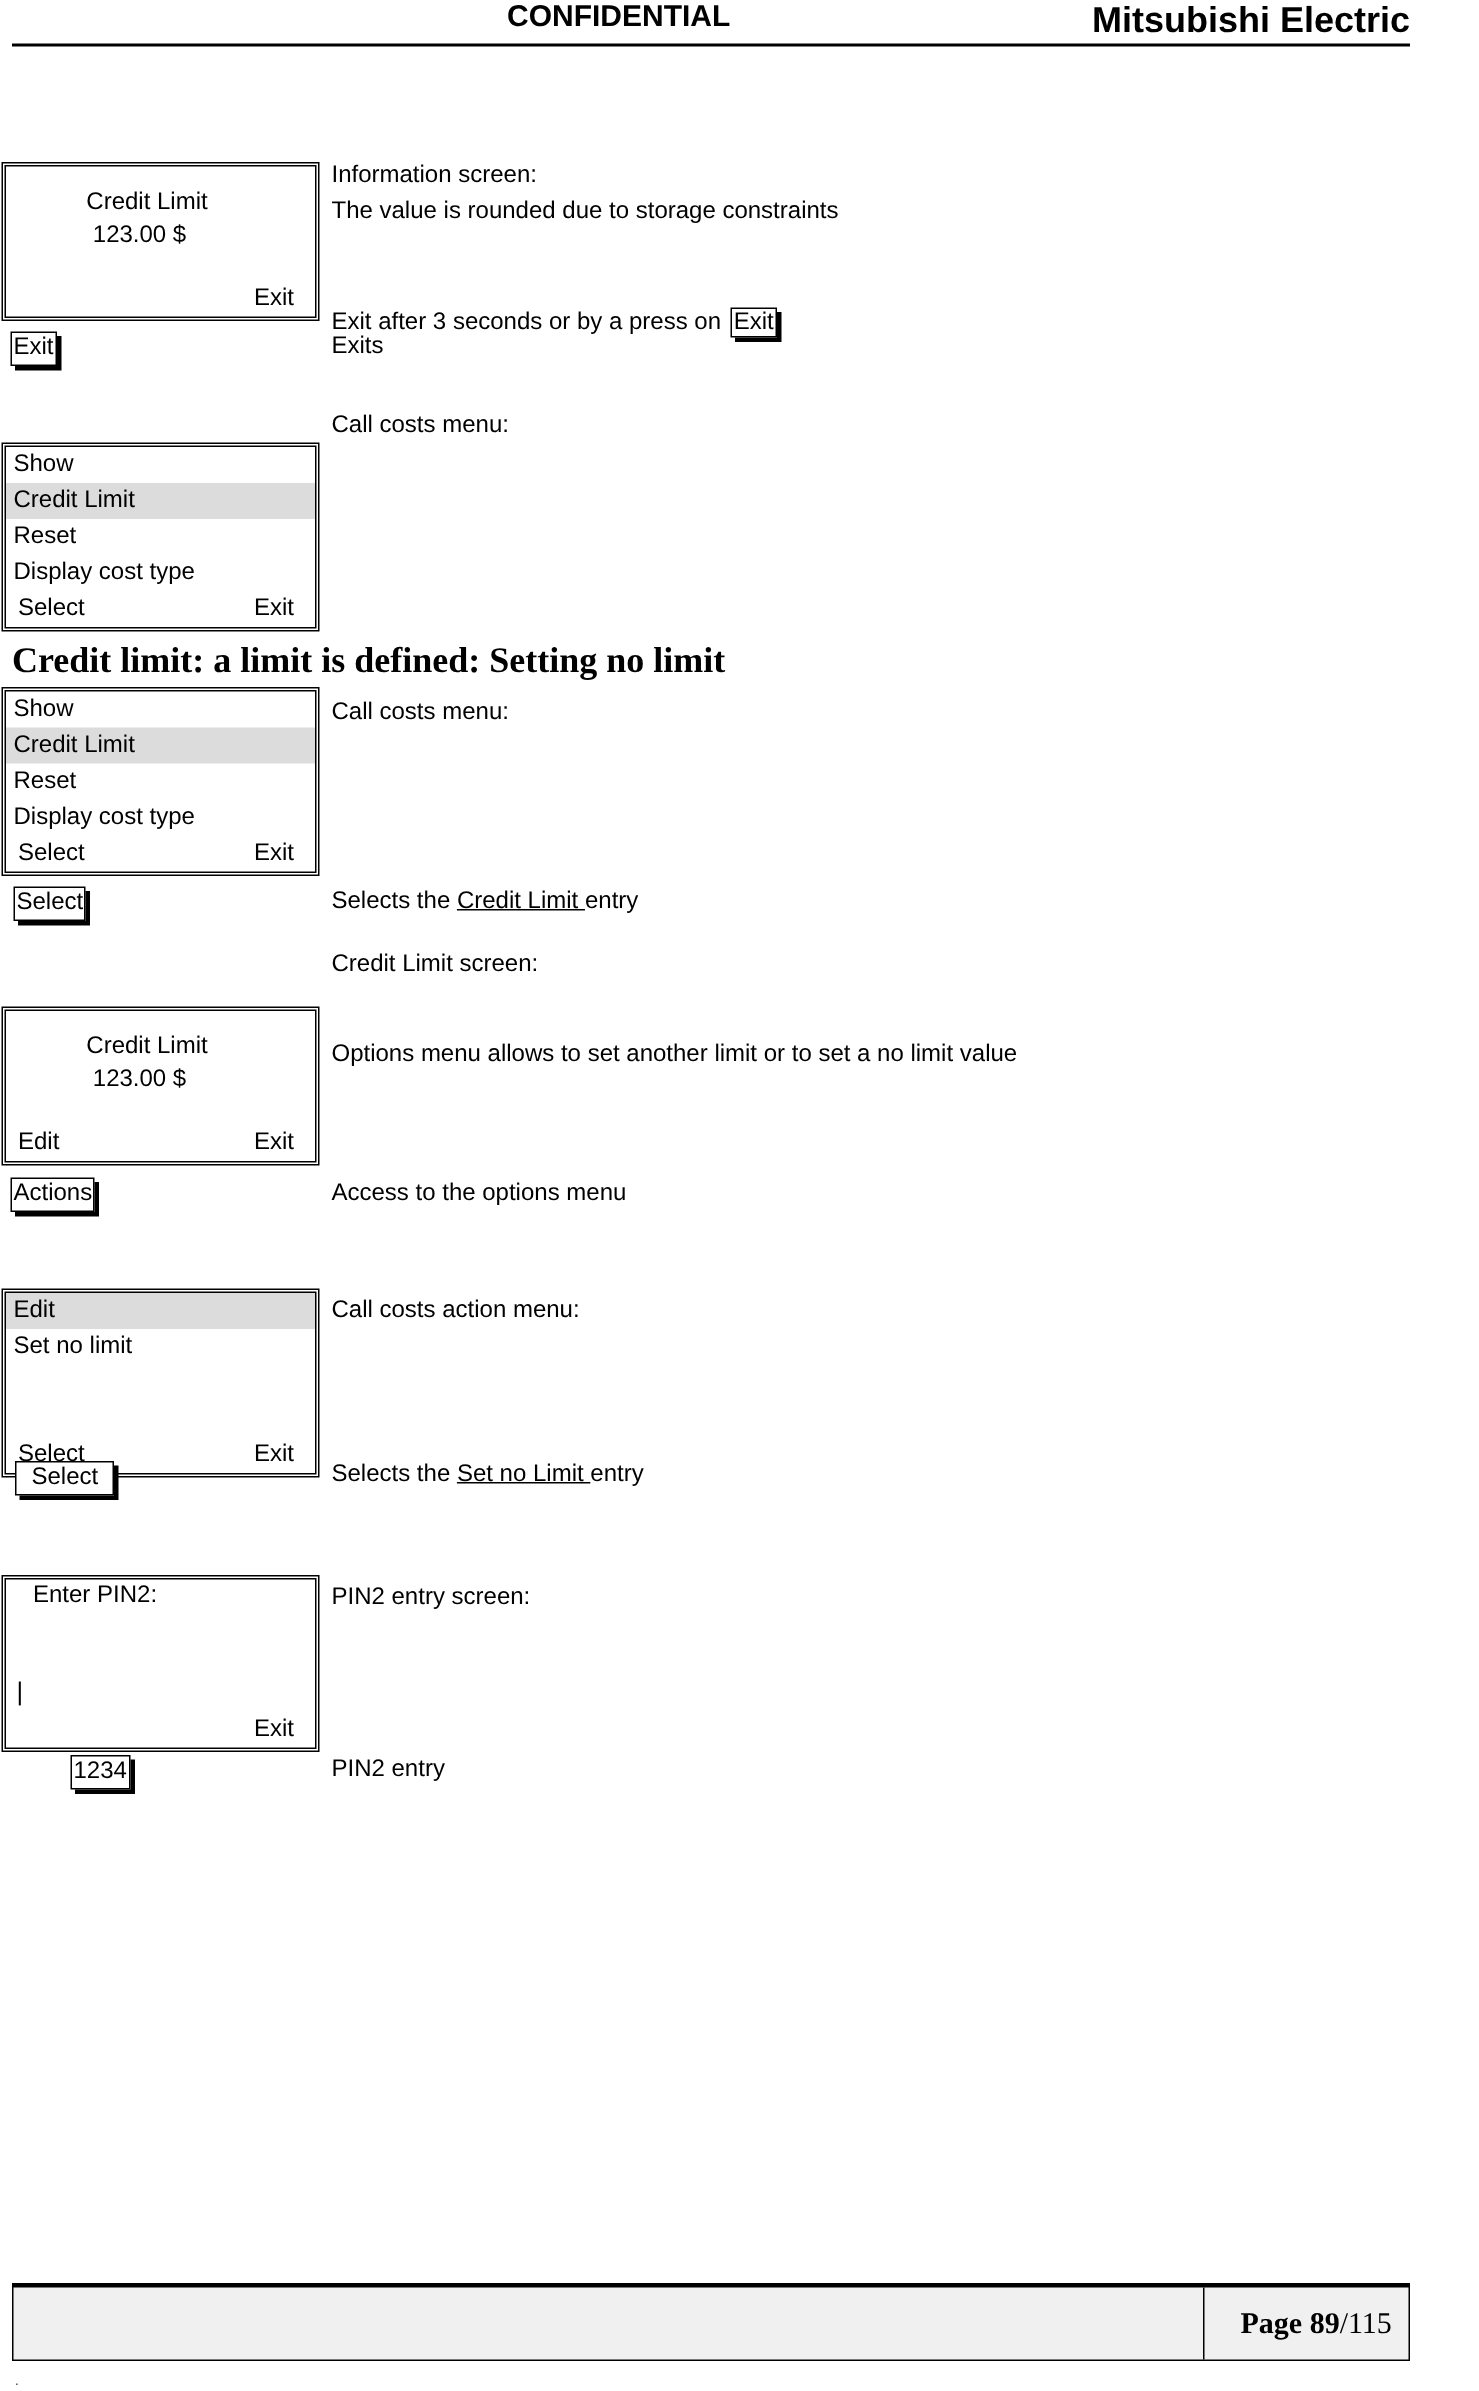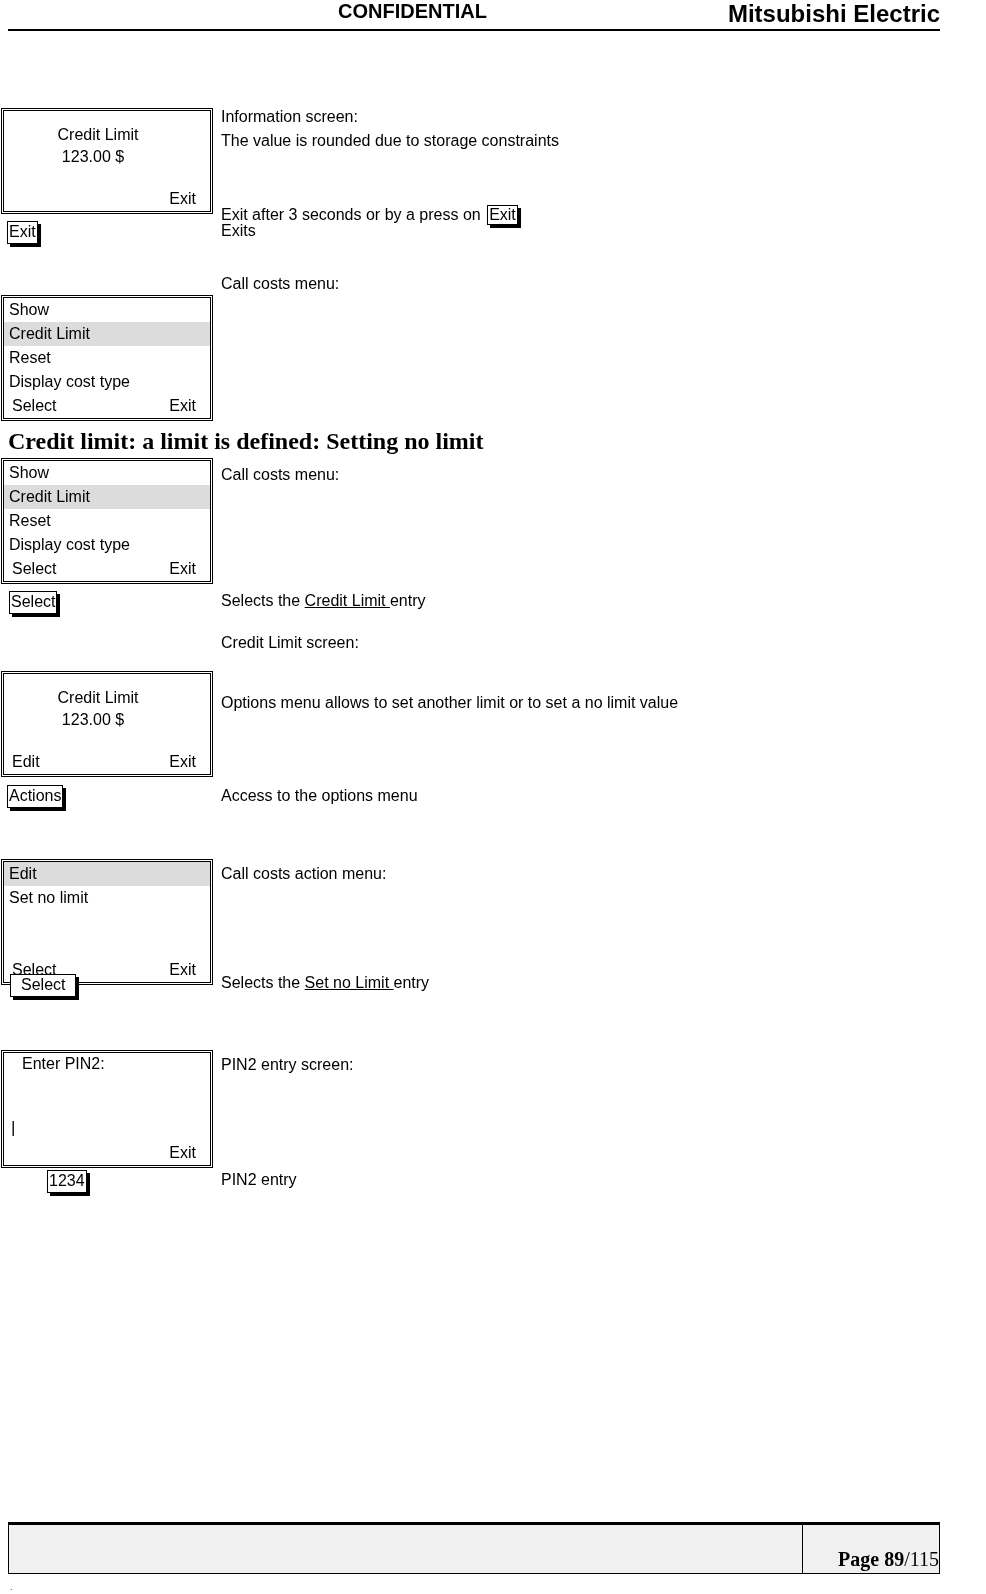--- a/index.html
+++ b/index.html
@@ -216,22 +216,22 @@
   }
   .footer-left {
     flex: 1 1 auto;
     border-right: 1px solid #000000;
   }
   .footer-right {
     width: 112px;
     flex: 0 0 112px;
     display: flex;
     align-items: flex-end;
-    justify-content: flex-end;
-    padding-bottom: 2px;
+    justify-content: flex-start;
+    padding-bottom: 12px;
     font-family: "Liberation Serif", serif;
     font-size: 20px;
     white-space: nowrap;
     margin-left: 24px;
   }
   .footer-right .pg-bold { font-weight: bold; }
   .footer-tick {
     position: absolute;
     left: 10px;
     top: 1582px;

